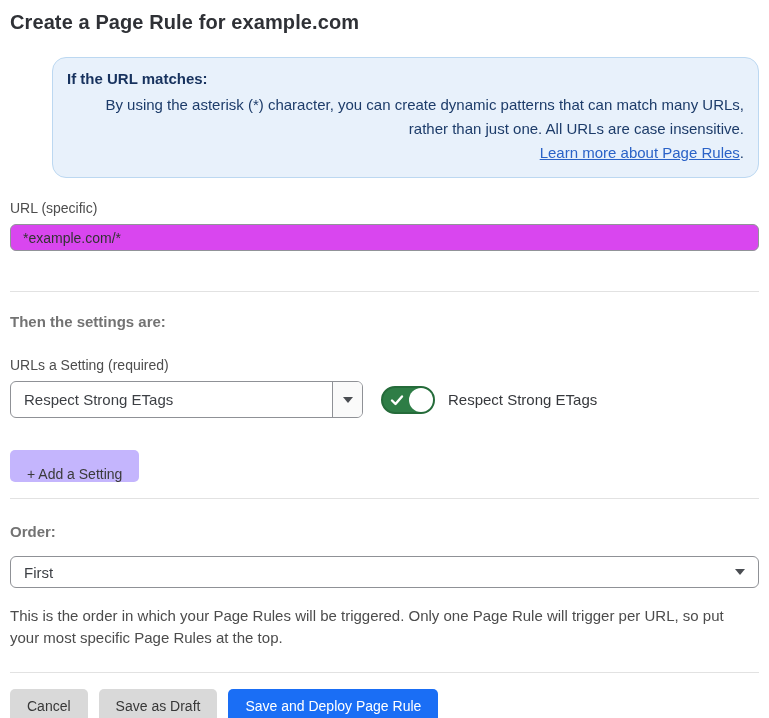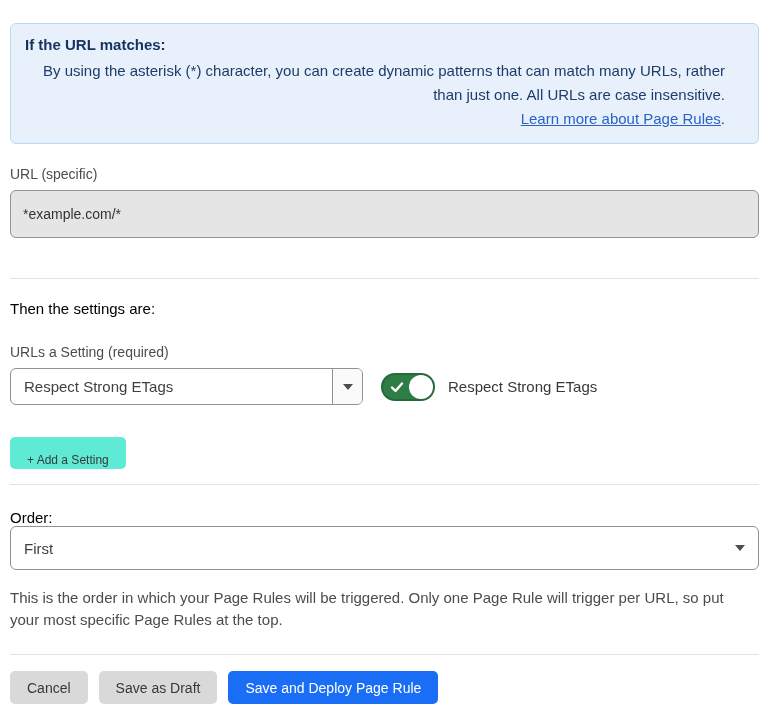--- a/index.html
+++ b/index.html
@@ -17,25 +17,26 @@
     font-size: 20px;
     font-weight: 700;
     color: #2f3136;
     letter-spacing: 0.1px;
   }
 
   .info-box {
     margin-top: 23px;
     background: #e8f1fb;
     border: 1px solid #bcd8f1;
-    border-radius: 6px;
+    border-radius: 14px;
     padding: 9px 14px 12px 14px;
     color: #1d3c6a;
     font-size: 15px;
     line-height: 24px;
+    margin-left: 42px;
   }
   .info-box .info-heading {
     font-weight: 700;
     font-size: 15px;
     color: #17325e;
   }
   .info-box .info-body { margin-top: 2px; max-width: 700px; text-align: right; }
   .info-link {
     color: #2a62c7;
     text-decoration: underline;
@@ -46,22 +47,22 @@
   .field-label {
     font-size: 14px;
     color: #4d4d4d;
     display: block;
   }
 
   .url-label { margin-top: 22px; }
   .url-input {
     margin-top: 8px;
     width: 749px;
-    height: 48px;
-    background: #e5e5e5;
+    height: 27px;
+    background: #d946ef;
     border: 1px solid #919398;
     border-radius: 6px;
     padding: 0 12px;
     font-size: 14px;
     color: #333333;
     font-family: "Liberation Sans", "DejaVu Sans", sans-serif;
     outline: none;
     display: block;
   }
 
@@ -69,22 +70,22 @@
     border: none;
     border-top: 1px solid #e2e2e2;
     height: 0;
   }
   .divider-1 { margin-top: 40px; }
   .divider-2 { margin-top: 15px; }
   .divider-3 { margin-top: 23px; }
 
   .section-heading {
     font-size: 15px;
-    font-weight: 400;
-    color: #000000;
+    font-weight: 700;
+    color: #737373;
   }
   .settings-heading { margin-top: 21px; }
   .order-heading { margin-top: 24px; }
 
   .pick-setting-label { margin-top: 27px; }
 
   .setting-row {
     margin-top: 8px;
     display: flex;
   }
@@ -157,35 +158,35 @@
   .toggle-label {
     margin-left: 13px;
     font-size: 15px;
     color: #36383c;
   }
 
   .add-setting-btn {
     margin-top: 32px;
     height: 31px;
     padding: 16px 17px;
-    background: #5eead4;
+    background: #c4b5fd;
     color: #3a3a3a;
     border: none;
     border-radius: 5px;
-    font-size: 12px;
+    font-size: 14px;
     font-family: "Liberation Sans", "DejaVu Sans", sans-serif;
     cursor: pointer;
     display: inline-block;
   }
 
   .select-option-label { margin-top: 25px; }
 
   .order-select {
-    margin-top: 0;
-    height: 44px;
+    margin-top: 16px;
+    height: 32px;
     width: 749px;
     border: 1px solid #8f9196;
     border-radius: 6px;
     background: #ffffff;
     display: flex;
     align-items: center;
     justify-content: space-between;
     padding: 0 13px;
     font-size: 15px;
     color: #3c3f44;
@@ -222,20 +223,21 @@
   .btn-primary {
     background: #1a6ef5;
     color: #ffffff;
   }
 </style>
 </head>
 <body>
 
 <div class="page">
 
+  <h1 class="page-title">Create a Page Rule for example.com</h1>
 
   <div class="info-box">
     <div class="info-heading">If the URL matches:</div>
     <div class="info-body"><span>By using the asterisk (*) character, you can create dynamic patterns that can match many URLs, rather than just one. All URLs are case insensitive.</span><br>
       <span class="info-link">Learn more about Page Rules</span><span class="info-link-suffix">.</span>
     </div>
   </div>
 
   <label class="field-label url-label">URL (specific)</label>
   <input class="url-input" type="text" value="*example.com/*" style="">

